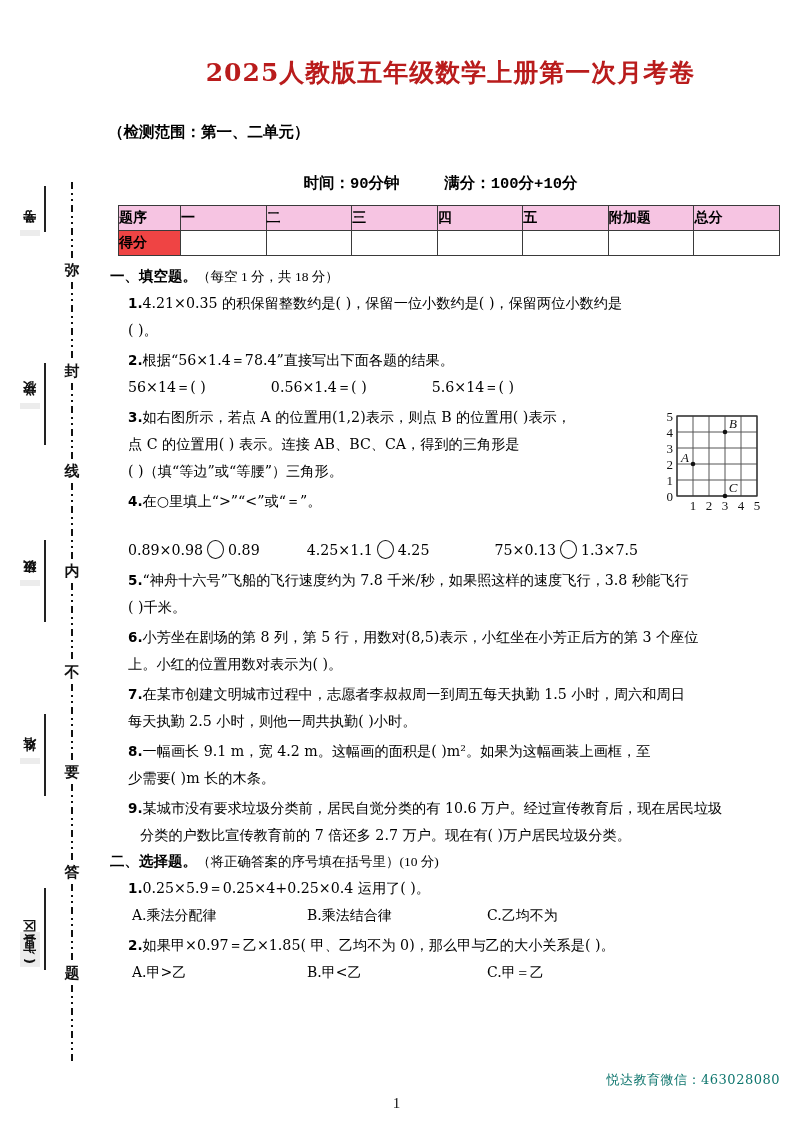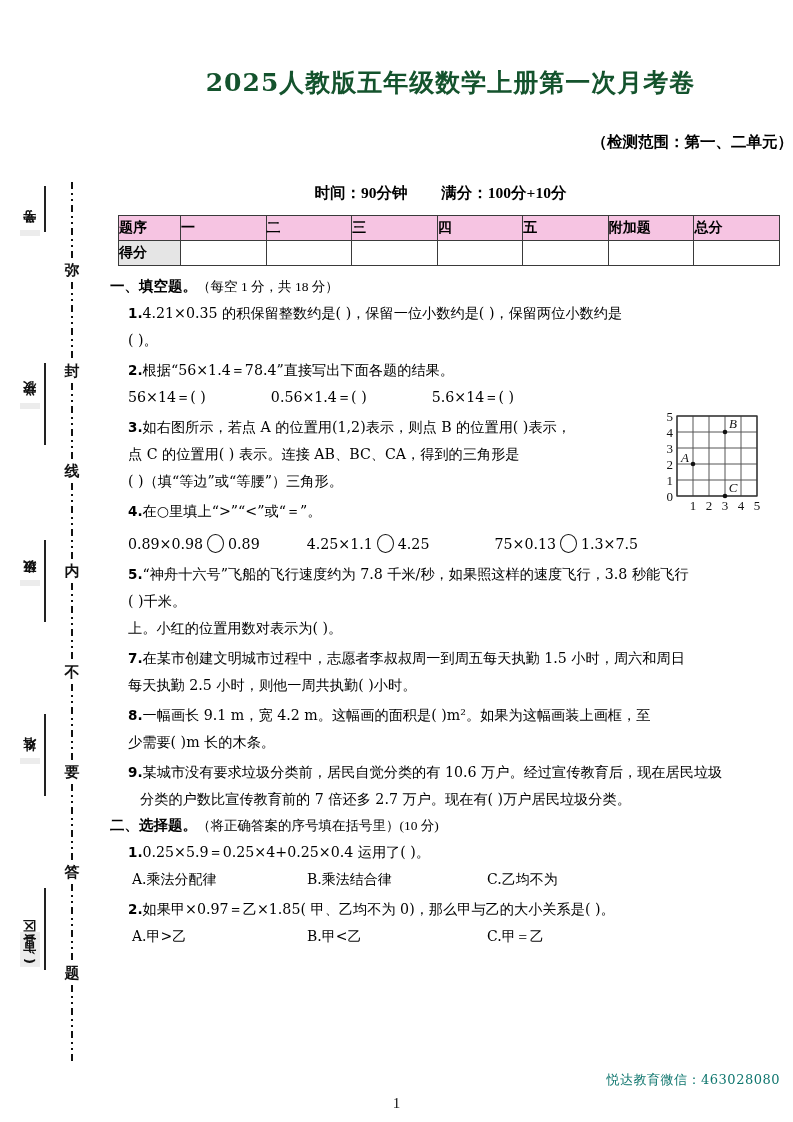--- a/index.html
+++ b/index.html
@@ -86,34 +86,34 @@
     width: 685px;
     height: 1122px;
   }
 
   .doc-title {
     text-align: center;
     font-family: "DejaVu Serif", serif;
     font-weight: bold;
     font-size: 25px;
     letter-spacing: 1px;
-    margin: 14px;
+    margin: 4px;
     padding-top: 52px;
-    color: #14532d;
+    color: #b91c1c;
   }
   .doc-subtitle {
-    text-align: right;
+    text-align: left;
     font-family: "DejaVu Serif", serif;
     font-weight: bold;
     font-size: 15.5px;
     margin-top: 33px;
   }
   .doc-meta {
     text-align: center;
-    font-family: Liberation Serif, serif;
+    font-family: Liberation Mono, monospace;
     font-weight: bold;
     font-size: 15.5px;
     margin-top: 30px;
     padding-right: 20px;
   }
   .doc-meta .gap { display:inline-block; width: 26px; }
 
   
   table.score-table {
     border-collapse: collapse;
@@ -125,21 +125,21 @@
     border: 1px solid #3a3a3a;
     height: 24px;
     vertical-align: middle;
     font-family: Liberation Mono, monospace;
     font-size: 14px;
     font-weight: 600;
     padding: 0;
   }
   table.score-table tr.head td { background: #f6c4e2; }
   table.score-table tr.body td { background: #ffffff; }
-  table.score-table tr.body td.rowhead { background: #e5e5e5; }
+  table.score-table tr.body td.rowhead { background: #ef4444; }
   table.score-table col.c0 { width: 62px; }
 
   
   .section-head {
     font-family: "DejaVu Sans", sans-serif;
     font-size: 14.5px;
     font-weight: bold;
     margin-top: 11px;
     margin-left: 2px;
   }
@@ -350,35 +350,38 @@
     <div class="sub" style="padding-right:142px;">
       <span class="cn">点 C 的位置用(        ) 表示。连接 AB、BC、CA，得到的三角形是</span>
     </div>
     <div class="sub">
       <span class="cn">(        )（填“等边”或“等腰”）三角形。</span>
     </div>
 
     <div class="q">
       <span class="num">4.</span><span class="cn">在○里填上“&gt;”“&lt;”或“＝”。</span>
     </div>
-    <div class="sub" style="margin-top:8px;">
+    <div class="sub" style="margin-top:24px;">
       <span class="cn">0.89×0.98</span><span class="circ"></span><span class="cn">0.89</span>
       <span class="spacer-md"></span>
       <span class="cn">4.25×1.1</span><span class="circ"></span><span class="cn">4.25</span>
       <span class="spacer-lg"></span>
       <span class="cn">75×0.13</span><span class="circ"></span><span class="cn">1.3×7.5</span>
     </div>
 
     <div class="q">
       <span class="num">5.</span><span class="cn">“神舟十六号”飞船的飞行速度约为 7.8 千米/秒，如果照这样的速度飞行，3.8 秒能飞行</span>
     </div>
     <div class="sub">
       <span class="cn">(        )千米。</span>
     </div>
 
+    <div class="q">
+      <span class="num">6.</span><span class="cn">小芳坐在剧场的第 8 列，第 5 行，用数对(8,5)表示，小红坐在小芳正后方的第 3 个座位</span>
+    </div>
     <div class="sub">
       <span class="cn">上。小红的位置用数对表示为(        )。</span>
     </div>
 
     <div class="q">
       <span class="num">7.</span><span class="cn">在某市创建文明城市过程中，志愿者李叔叔周一到周五每天执勤 1.5 小时，周六和周日</span>
     </div>
     <div class="sub">
       <span class="cn">每天执勤 2.5 小时，则他一周共执勤(        )小时。</span>
     </div>

